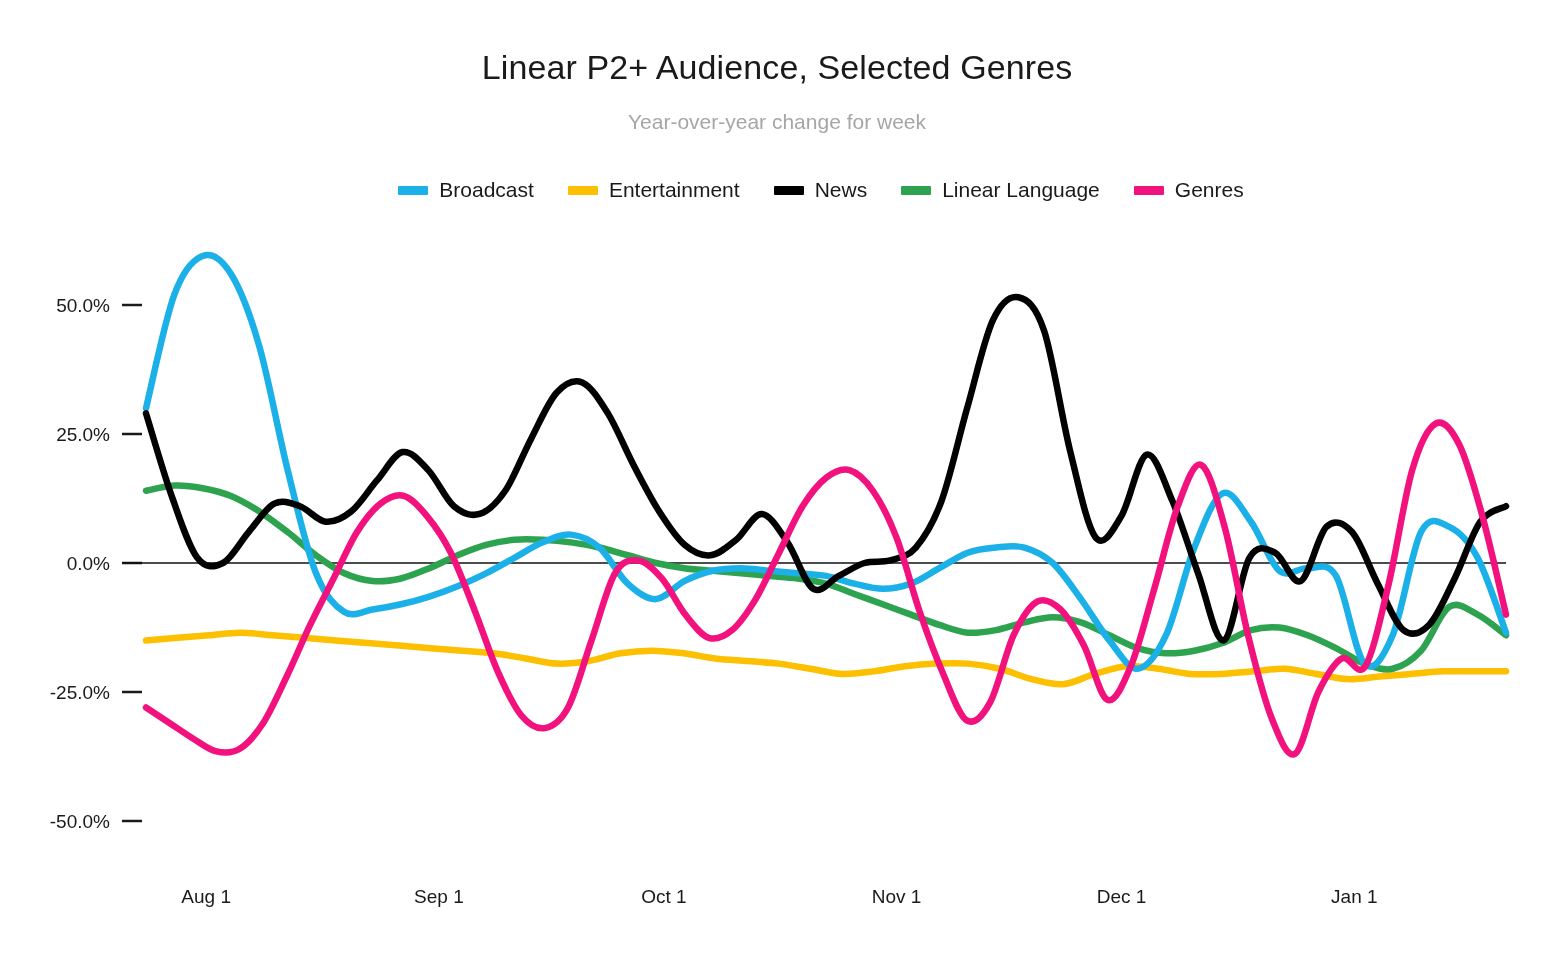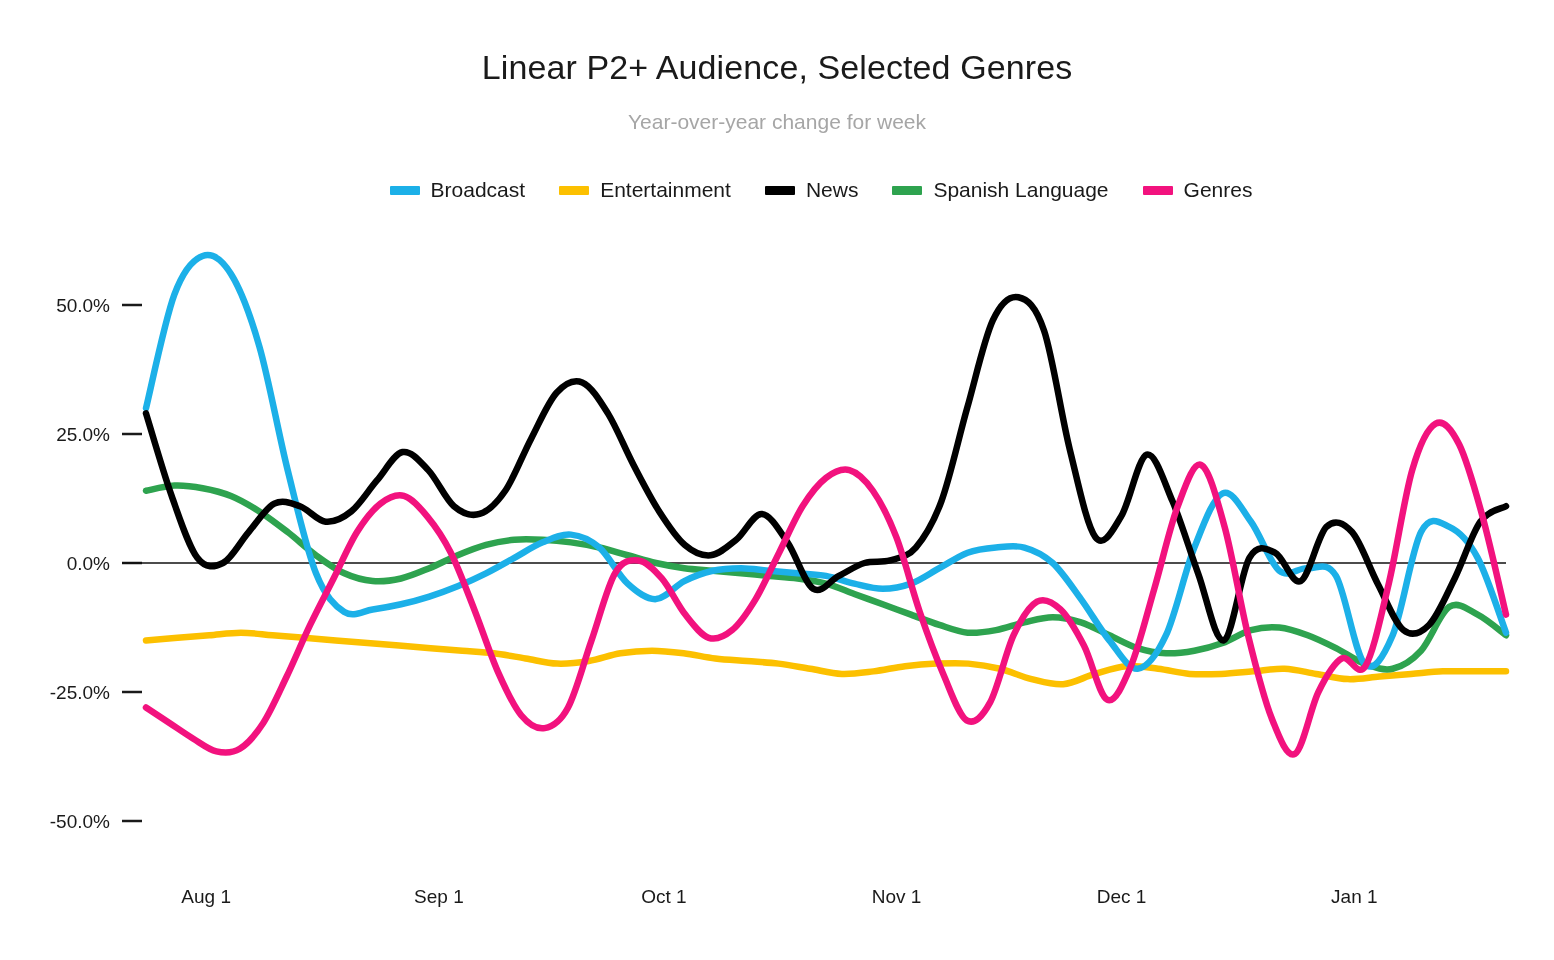--- a/index.html
+++ b/index.html
@@ -101,21 +101,21 @@
       <div class="legend-item">
         <span class="legend-swatch" style="background: rgb(252, 192, 0);"></span>
         <span class="legend-label">Entertainment</span>
       </div>
       <div class="legend-item">
         <span class="legend-swatch" style="background: rgb(0, 0, 0);"></span>
         <span class="legend-label">News</span>
       </div>
       <div class="legend-item">
         <span class="legend-swatch" style="background: rgb(46, 163, 79);"></span>
-        <span class="legend-label">Spanish Language</span>
+        <span class="legend-label">Linear Language</span>
       </div>
       <div class="legend-item">
         <span class="legend-swatch" style="background: rgb(242, 18, 126);"></span>
         <span class="legend-label">Genres</span>
       </div>
     </div>
 
   <svg class="plot-svg" id="plot" width="1554" height="960">
       <g>
         <line x1="122" y1="305" x2="142" y2="305" stroke="#1a1a1a" stroke-width="2.5"></line>

